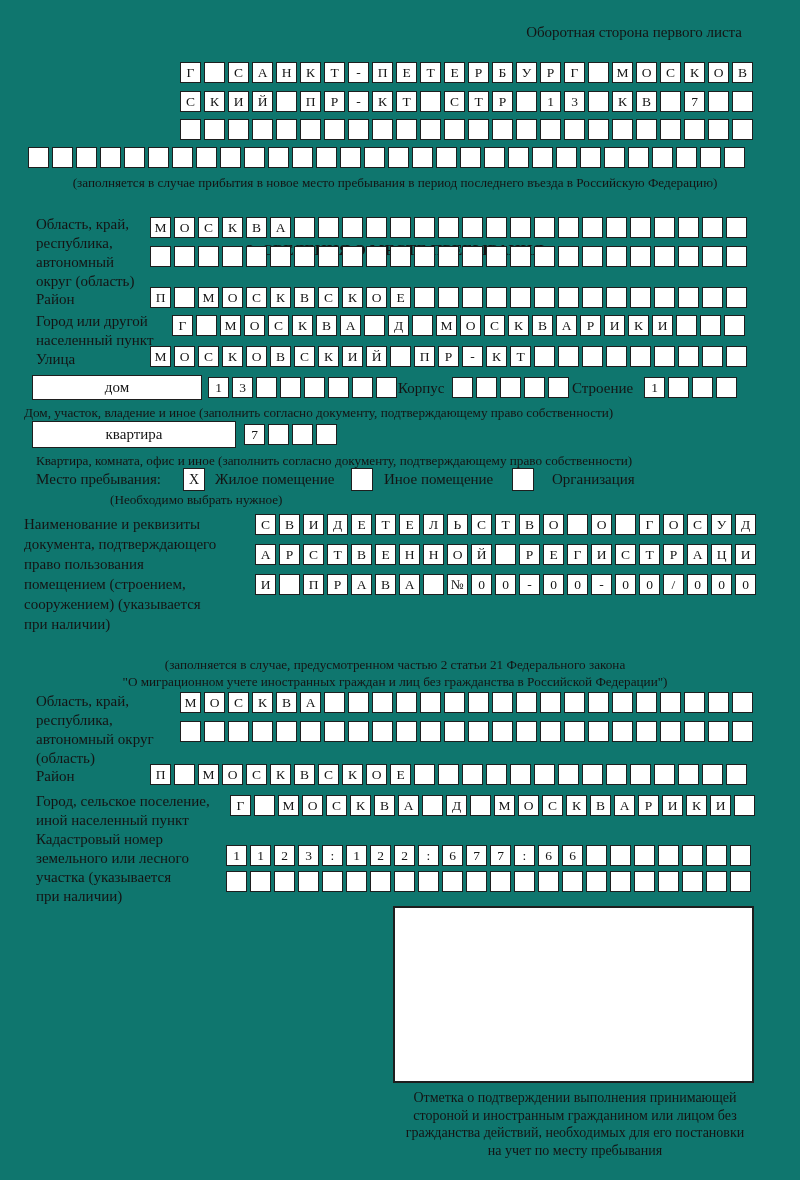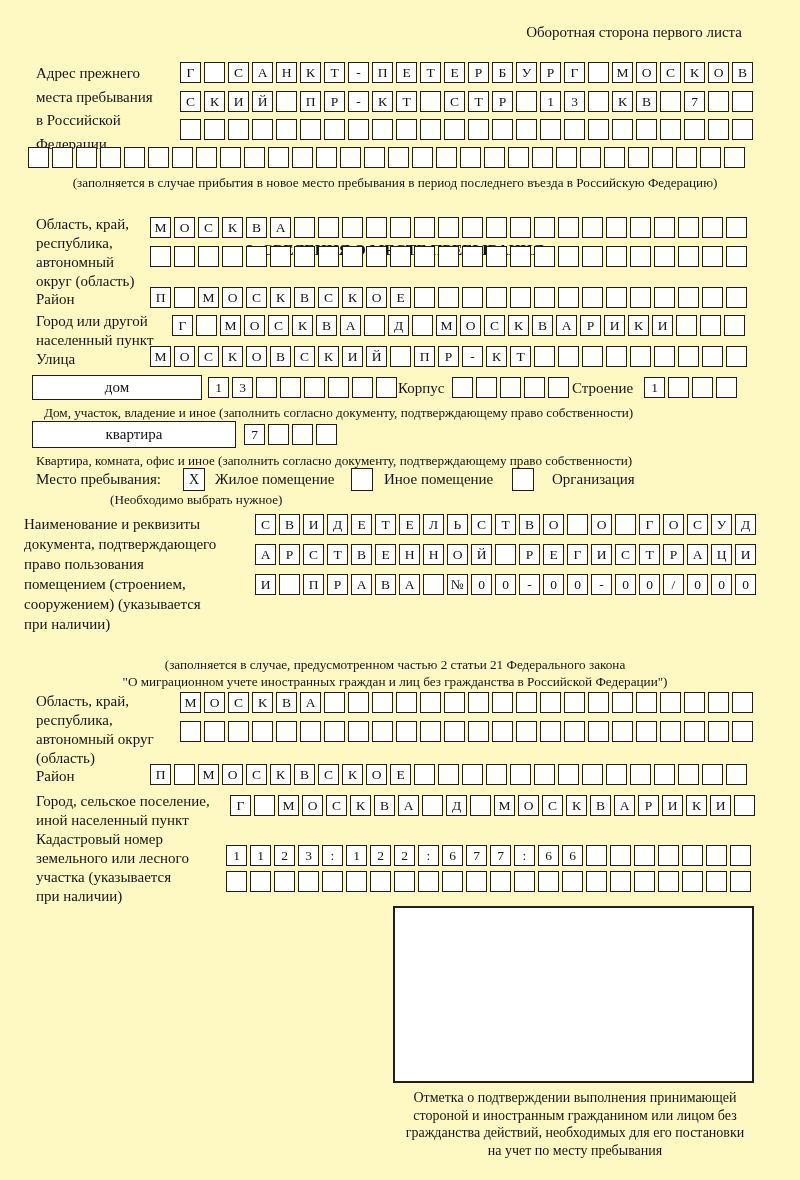--- a/index.html
+++ b/index.html
@@ -1,17 +1,17 @@
 <!DOCTYPE html>
 <html><head>
 <meta charset="utf-8">
 <style>
   html,body{margin:0;padding:0;background:#fff;}
   .page{
-    position:relative;width:800px;height:1180px;background:#fef9c3;
+    position:relative;width:800px;height:1180px;background:#0f766e;
     color:#141414;font-family:"Liberation Serif","DejaVu Serif",serif;
     overflow:hidden;
   }
   .lbl{position:absolute;font-size:15px;line-height:19px;white-space:pre-line;}
   .note{position:absolute;font-size:13.2px;line-height:17px;white-space:pre-line;}
   .title{position:absolute;left:0;width:790px;text-align:center;font-weight:bold;font-size:15.5px;margin-top:48px;}
   .center{left:0;width:790px;text-align:center;}
   .hdr{position:absolute;left:0;width:742px;text-align:right;font-size:15px;}
   .cells{position:absolute;display:flex;gap:3px;}
   .cell{
@@ -29,24 +29,20 @@
   }
   .stamp{position:absolute;box-sizing:border-box;border:2px solid #1e1e1e;background:#fff;}
 </style>
 </head>
 <body>
 
 <div class="page">
 
   <div class="hdr" style="top:24px">Оборотная сторона первого листа</div>
 
-  <div class="lbl" style="left:36px;top:62px;width:150px;line-height:23.5px">Адрес прежнего
-места пребывания
-в Российской
-Федерации</div>
   <div class="cells" style="left:180px;top:62px">
       <div class="cell">Г</div>
       <div class="cell"></div>
       <div class="cell">С</div>
       <div class="cell">А</div>
       <div class="cell">Н</div>
       <div class="cell">К</div>
       <div class="cell">Т</div>
       <div class="cell">-</div>
       <div class="cell">П</div>
@@ -319,21 +315,21 @@
       <div class="cell"></div>
       <div class="cell"></div>
     </div>
   <div class="lbl" style="left:572px;top:379px">Строение</div>
   <div class="cells" style="left:644px;top:377px">
       <div class="cell">1</div>
       <div class="cell"></div>
       <div class="cell"></div>
       <div class="cell"></div>
     </div>
-  <div class="note" style="left:44px;top:404px">Дом, участок, владение и иное (заполнить согласно документу, подтверждающему право собственности)</div>
+  <div class="note" style="left:24px;top:404px">Дом, участок, владение и иное (заполнить согласно документу, подтверждающему право собственности)</div>
 
   <div class="wbox" style="left:32px;top:421px;width:204px;height:27px">квартира</div>
   <div class="cells" style="left:244px;top:424px">
       <div class="cell">7</div>
       <div class="cell"></div>
       <div class="cell"></div>
       <div class="cell"></div>
     </div>
   <div class="note" style="left:36px;top:452px">Квартира, комната, офис и иное (заполнить согласно документу, подтверждающему право собственности)</div>
 

